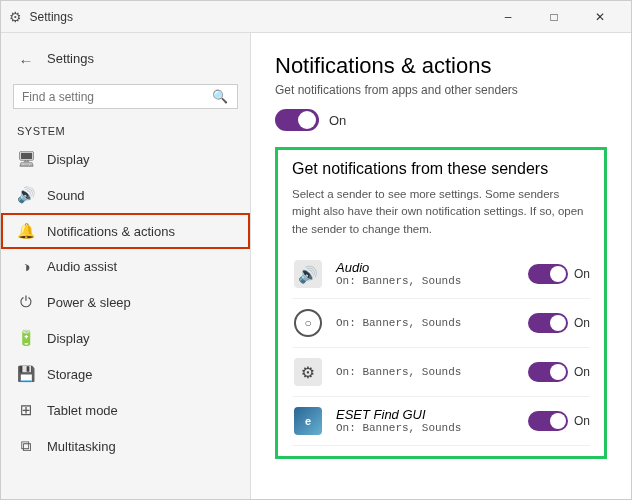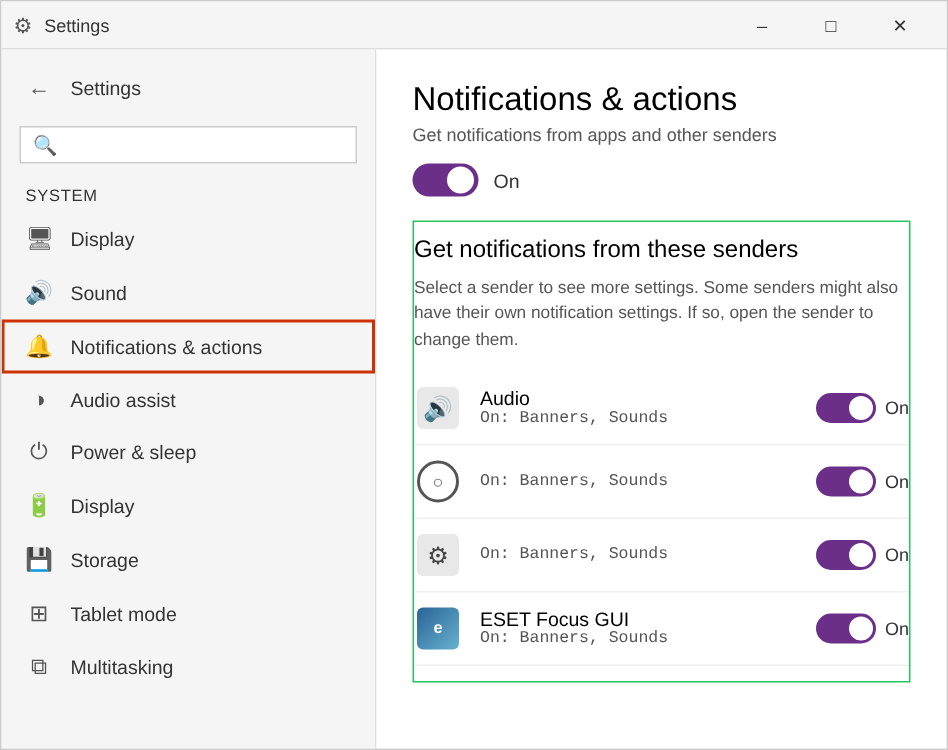--- a/index.html
+++ b/index.html
@@ -152,22 +152,22 @@
       background: #fff;
       position: absolute;
       right: 3px;
       top: 2px;
     }
     .toggle-label {
       font-size: 13px;
       color: #333;
     }
     .section-box {
-      border: 1px solid #22c55e;
-      padding: 10px 0;
+      border: 3px solid #22c55e;
+      padding: 10px 14px;
     }
     .section-box-title {
       font-size: 16px;
       font-weight: 400;
       color: #000;
       margin-bottom: 8px;
     }
     .section-desc {
       font-size: 11.5px;
       color: #555;
@@ -190,20 +190,21 @@
       font-size: 18px;
       color: #555;
     }
     .sender-info {
       flex: 1;
     }
     .sender-name {
       font-size: 13px;
       color: #000;
       font-weight: 400;
+      font-style: italic;
     }
     .sender-sub {
       font-size: 11px;
       color: #555;
       font-family: Liberation Mono, monospace;
     }
     .sender-toggle {
       display: flex;
       align-items: center;
       gap: 6px;
@@ -279,20 +280,21 @@
   <div class="content">
 
     <div class="sidebar">
 
       <div class="nav-item">
         <span class="nav-icon">←</span>
         <span class="nav-label">Settings</span>
       </div>
 
       <div class="search-box">
+        <input type="text" placeholder="Find a setting" style="">
         <span>🔍</span>
       </div>
 
       <div class="section-label">System</div>
 
       <div class="nav-item">
         <span class="nav-icon">🖥</span>
         <span class="nav-label">Display</span>
       </div>
       <div class="nav-item">
@@ -393,21 +395,21 @@
             </div>
             <span class="toggle-sm-label">On</span>
           </div>
         </div>
 
         <div class="sender-item">
           <div class="sender-icon">
             <div class="eset-icon">e</div>
           </div>
           <div class="sender-info">
-            <div class="sender-name">ESET Focus GUI</div>
+            <div class="sender-name">ESET Find GUI</div>
             <div class="sender-sub">On: Banners, Sounds</div>
           </div>
           <div class="sender-toggle">
             <div class="toggle-sm">
               <div class="toggle-sm-knob"></div>
             </div>
             <span class="toggle-sm-label">On</span>
           </div>
         </div>
       </div>

